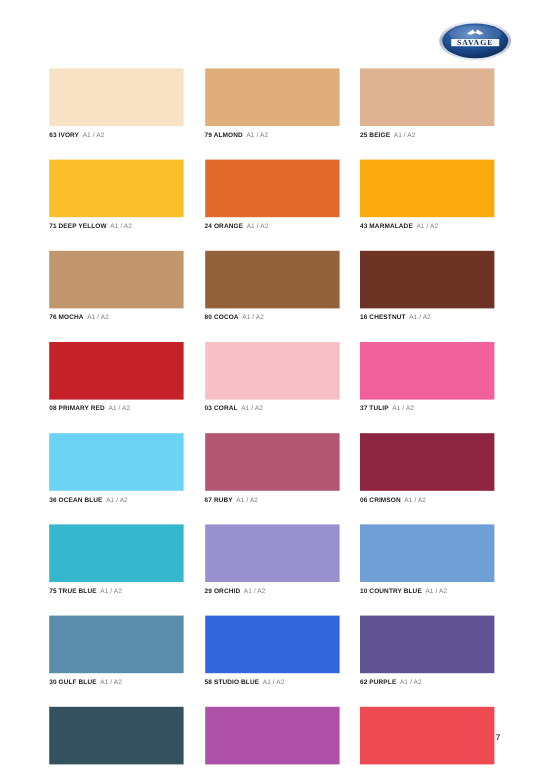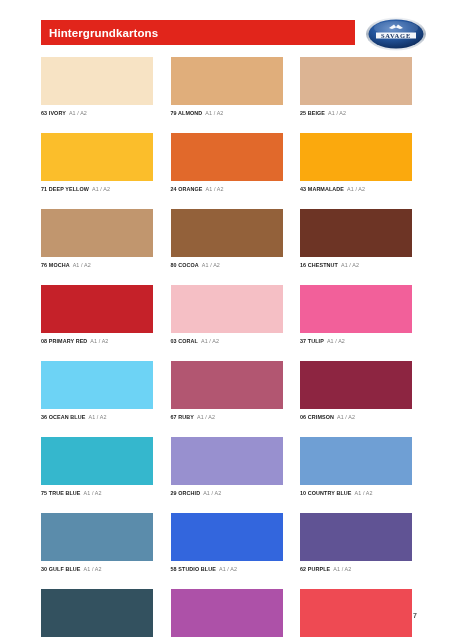--- a/index.html
+++ b/index.html
@@ -104,23 +104,20 @@
     color: #555555;
     font-weight: bold;
   }
 </style>
 </head>
 <body>
 
 <div class="page">
 
   <div class="header">
-    <div class="header-bar">
-      <span class="header-title">Hintergrundkartons</span>
-    </div>
     <div class="logo">
       <svg viewBox="0 0 124 72" width="62" height="36" xmlns="http://www.w3.org/2000/svg">
         <defs>
           <radialGradient id="ovalGrad" cx="42%" cy="32%" r="72%">
             <stop offset="0%" stop-color="#5b86c4"></stop>
             <stop offset="48%" stop-color="#24569e"></stop>
             <stop offset="100%" stop-color="#0d2c5c"></stop>
           </radialGradient>
           <linearGradient id="ringGrad" x1="0" y1="0" x2="0" y2="1">
             <stop offset="0%" stop-color="#f2f4f7"></stop>

